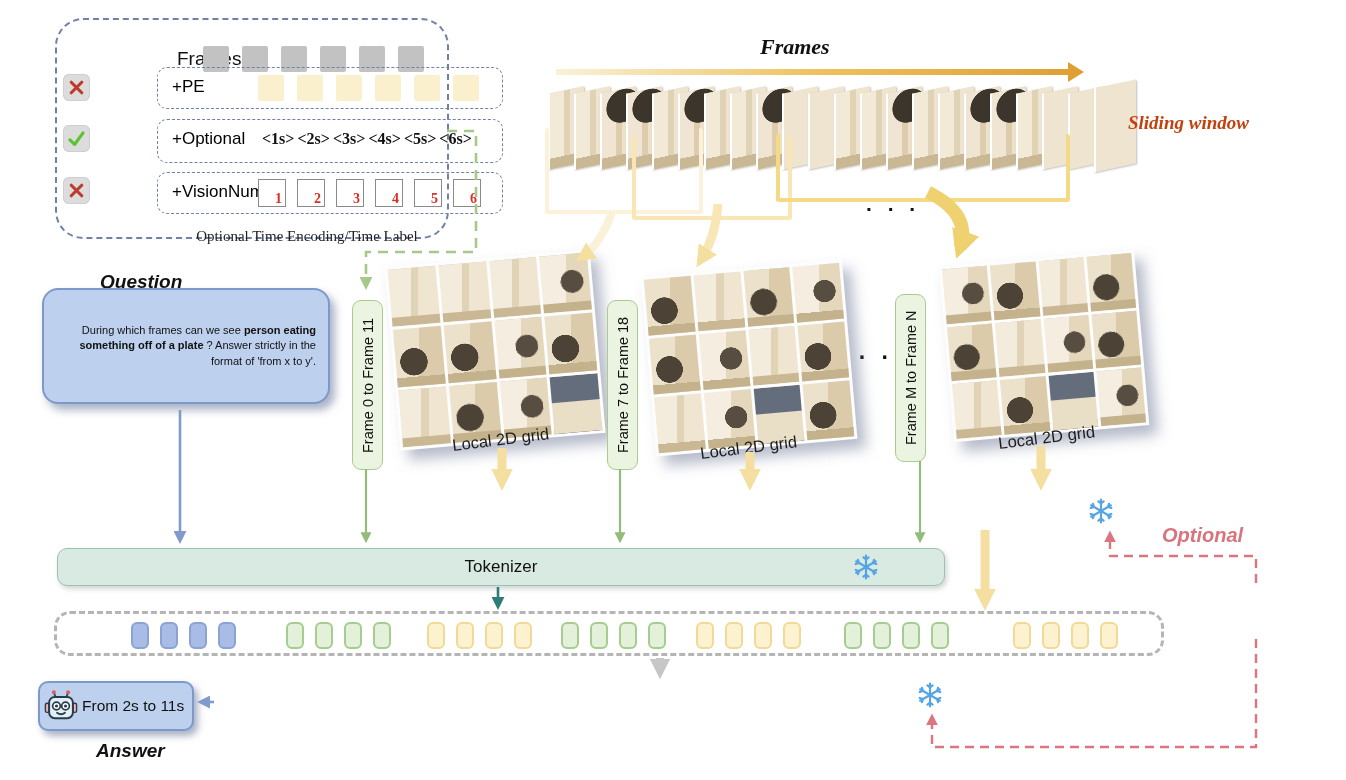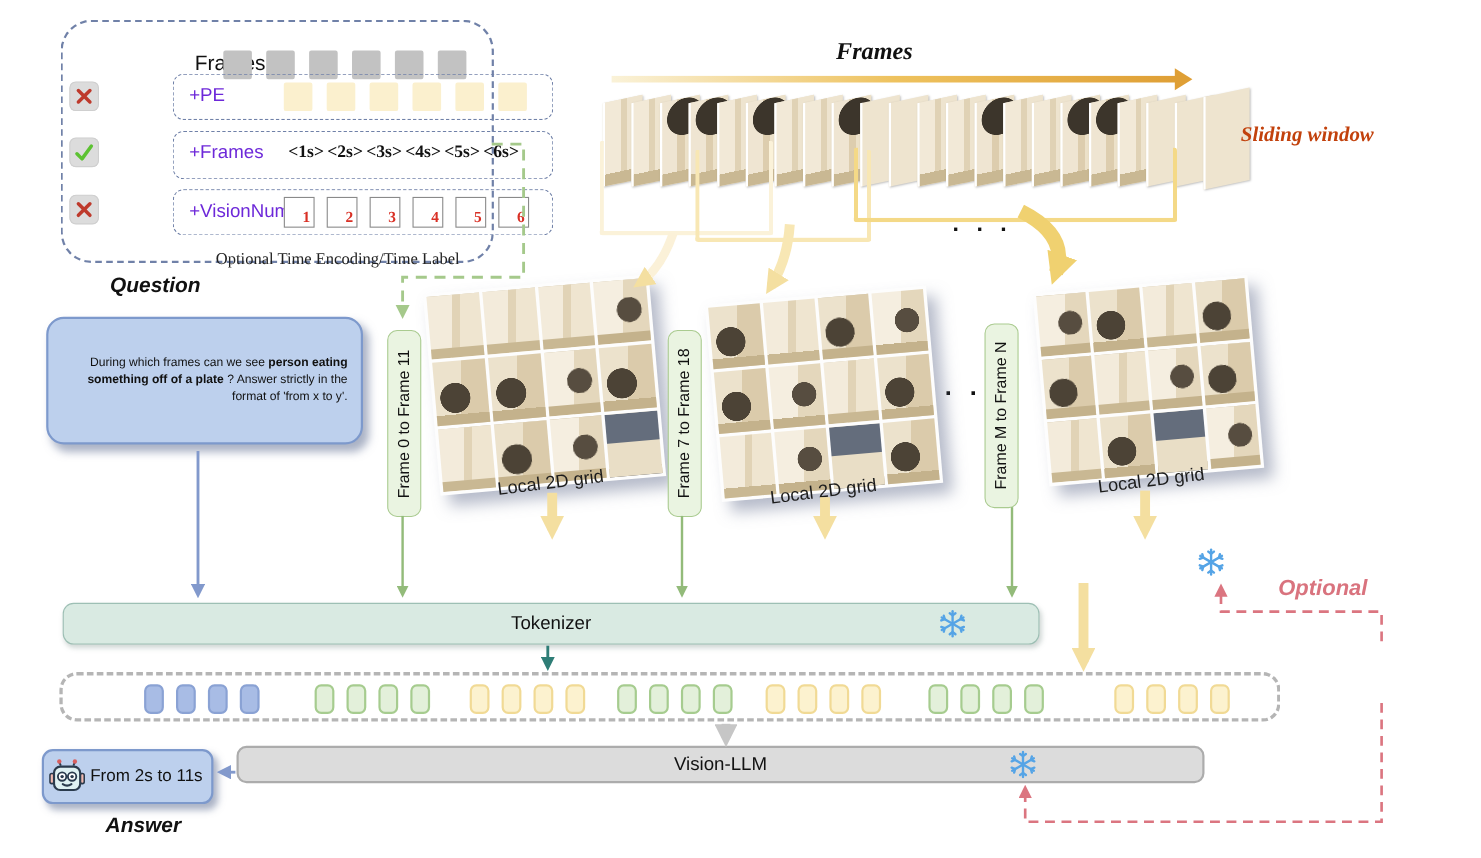--- a/index.html
+++ b/index.html
@@ -4,21 +4,21 @@
 <style>
   html,body{margin:0;padding:0;background:#ffffff;}
   #canvas{position:relative;width:1346px;height:780px;background:#fff;overflow:hidden;
           font-family:"Liberation Sans",sans-serif;color:#1a1a1a;}
   .abs{position:absolute;}
 
   
   #enc-box{left:55px;top:18px;width:390px;height:217px;border:2px dashed #7081a8;border-radius:28px;}
   .enc-header-label{left:120px;top:28px;font-size:19px;color:#111;}
   .enc-row{left:100px;width:344px;height:40px;border:1.5px dashed #7081a8;border-radius:10px;}
-  .enc-row-label{position:absolute;left:14px;top:9px;font-size:17px;color:#6d28d9;}
+  .enc-row-label{position:absolute;left:14px;top:9px;font-size:17px;color:#000000;}
   .sq{position:absolute;width:26px;height:26px;border-radius:2px;}
   .sq-gray{background:#c2c2c2;}
   .sq-pe{background:#fbf0ce;}
   .vnum-box{position:absolute;width:26px;height:26px;background:#fff;border:1.5px solid #8a8a8a;}
   .vnum-box span{position:absolute;right:3px;bottom:-1px;font-family:"Liberation Serif",serif;
                  font-weight:bold;font-size:14px;color:#d93025;}
   .ttok{font-family:"Liberation Serif",serif;font-weight:bold;font-size:16px;color:#111;margin-right:3px;}
   #enc-caption{left:90px;top:208px;width:320px;text-align:center;font-family:"Liberation Serif",serif;
                font-size:15px;color:#222;}
   .mark-tile{position:absolute;width:27px;height:27px;border-radius:6px;background:#dcdcdc;
@@ -76,21 +76,21 @@
   #gcap1{left:452px;top:430px;} #gcap2{left:700px;top:438px;} #gcap3{left:998px;top:428px;}
 
   .vlabel{width:29px;border:1.5px solid #aacb90;border-radius:9px;background:#eaf4e1;
           display:flex;align-items:center;justify-content:center;
           writing-mode:vertical-rl;transform:rotate(180deg);font-size:14.5px;color:#111;}
   #vl1{left:352px;top:300px;height:168px;}
   #vl2{left:607px;top:300px;height:168px;}
   #vl3{left:895px;top:294px;height:166px;}
 
   
-  #q-title{left:100px;top:249px;font-size:19px;font-weight:bold;font-style:italic;color:#111;}
+  #q-title{left:100px;top:271px;font-size:19px;font-weight:bold;font-style:italic;color:#111;}
   #q-bubble{left:42px;top:288px;width:288px;height:116px;background:#bdd0ed;border:2.5px solid #7d99cc;
             border-radius:16px;box-shadow:5px 6px 8px rgba(100,115,150,.55);
             display:flex;align-items:center;justify-content:center;padding:6px 12px;box-sizing:border-box;}
   #q-text{font-size:11px;line-height:1.42;text-align:right;color:#111;}
   #a-bubble{left:38px;top:681px;width:156px;height:50px;background:#bdd0ed;border:2px solid #7d99cc;
             border-radius:10px;box-shadow:4px 5px 7px rgba(100,115,150,.55);
             display:flex;align-items:center;box-sizing:border-box;padding-left:4px;}
   #a-text{font-size:15.5px;color:#111;margin-left:4px;white-space:nowrap;}
   #a-title{left:96px;top:740px;font-size:19px;font-weight:bold;font-style:italic;color:#111;}
 
@@ -193,21 +193,21 @@
       <div id="pe-squares">
           <div class="sq sq-pe" style="left: 100px; top: 7px;"></div>
           <div class="sq sq-pe" style="left: 139px; top: 7px;"></div>
           <div class="sq sq-pe" style="left: 178px; top: 7px;"></div>
           <div class="sq sq-pe" style="left: 217px; top: 7px;"></div>
           <div class="sq sq-pe" style="left: 256px; top: 7px;"></div>
           <div class="sq sq-pe" style="left: 295px; top: 7px;"></div>
         </div>
     </div>
     <div class="abs enc-row" style="top:99px;height:42px;">
-      <div class="enc-row-label">+Frames</div>
+      <div class="enc-row-label">+Optional</div>
       <div id="text-tokens" style="position:absolute;left:104px;top:10px;white-space:nowrap;"><span class="ttok">&lt;1s&gt;</span><span class="ttok">&lt;2s&gt;</span><span class="ttok">&lt;3s&gt;</span><span class="ttok">&lt;4s&gt;</span><span class="ttok">&lt;5s&gt;</span><span class="ttok">&lt;6s&gt;</span></div>
     </div>
     <div class="abs enc-row" style="top:152px;">
       <div class="enc-row-label">+VisionNum</div>
       <div id="vnum-boxes">
           <div class="vnum-box" style="left: 100px; top: 6px;">
             <span>1</span>
           </div>
           <div class="vnum-box" style="left: 139px; top: 6px;">
             <span>2</span>
@@ -366,23 +366,20 @@
         <div class="tok tok-green"></div>
       </div>
       <div class="tok-group" style="left: 956px;">
         <div class="tok tok-yellow"></div>
         <div class="tok tok-yellow"></div>
         <div class="tok tok-yellow"></div>
         <div class="tok tok-yellow"></div>
       </div>
     </div>
 
-  <div class="abs bar" id="llm-bar">
-    <span>Vision-LLM</span>
-  </div>
   <svg class="sf" style="left:917px;top:682px;">
       <use href="#sf-sym" width="26" height="26"></use>
     </svg>
 
   <div class="abs" id="optional-label">Optional</div>
 
   <div class="abs" id="a-bubble">
     <svg width="34" height="34">
         <use href="#robot-sym" width="34" height="34"></use>
       </svg>

